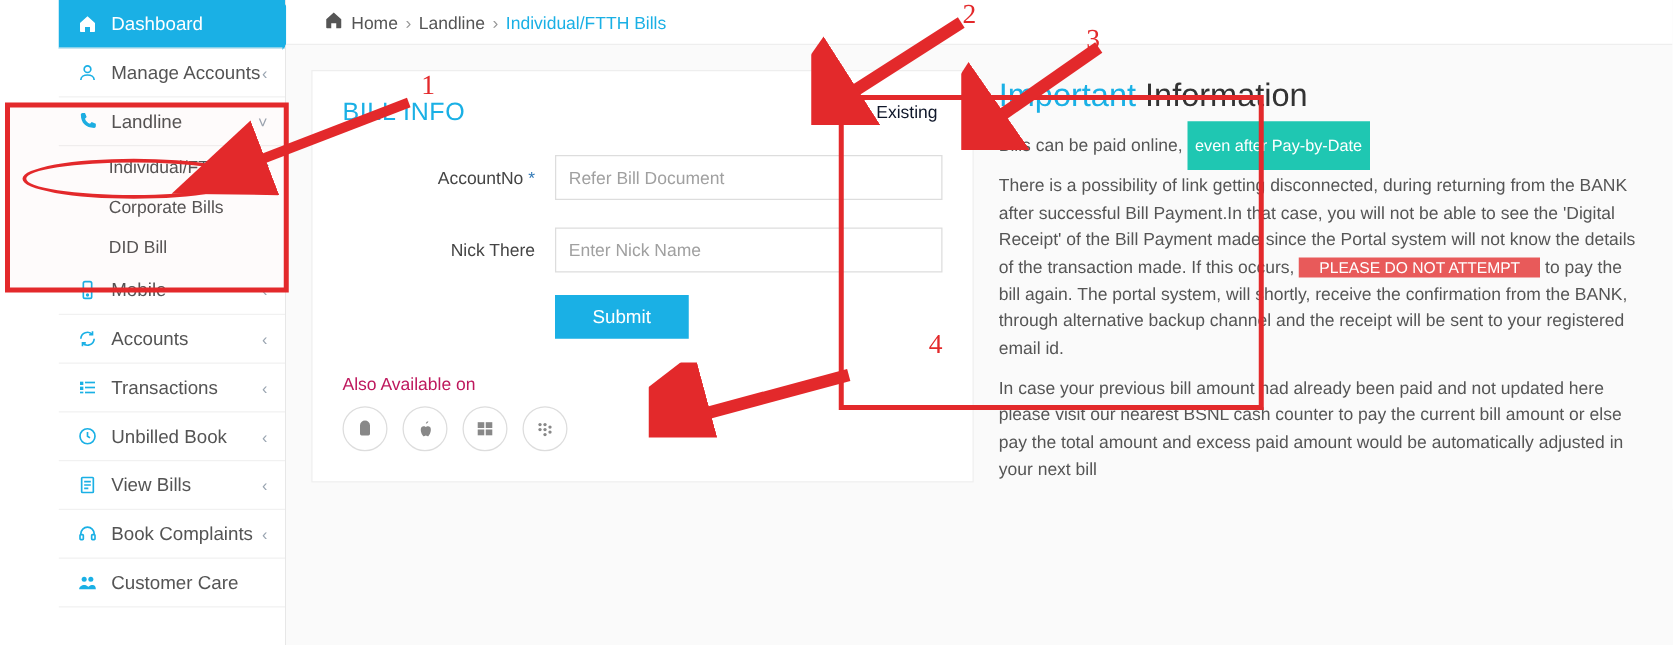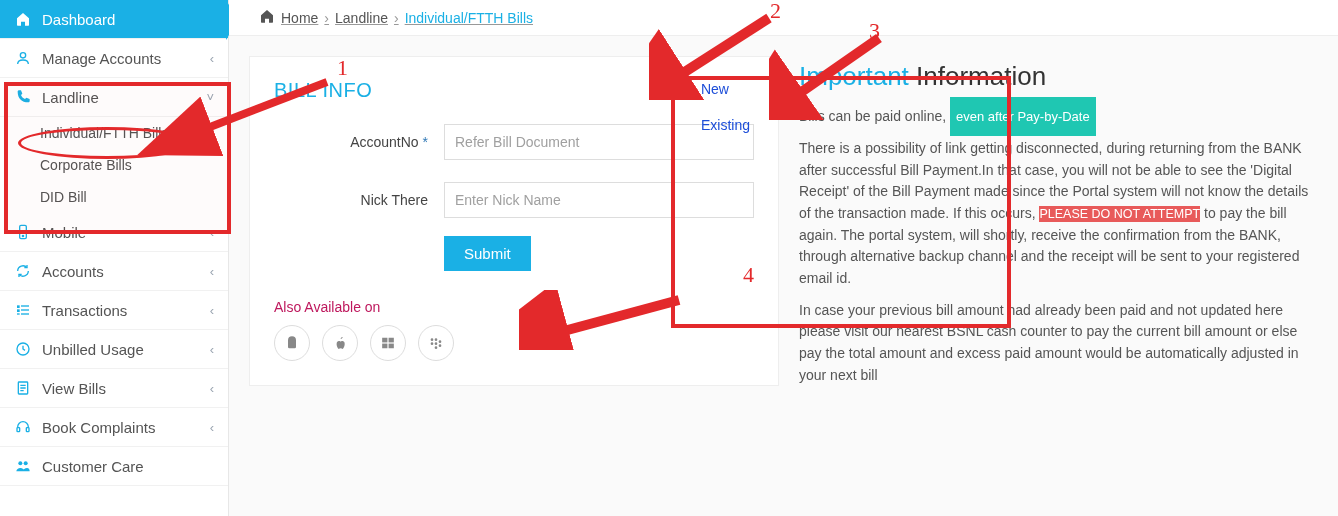--- a/index.html
+++ b/index.html
@@ -13,20 +13,21 @@
     overflow: hidden;
     display: flex;
   }
   
   .sidebar {
     width: 229px;
     background: #ffffff;
     border-right: 1px solid #e7e7e7;
     display: flex;
     flex-direction: column;
+    padding-left: 47px;
   }
   .sidebar-item {
     display: flex;
     align-items: center;
     padding: 10px 14px;
     color: #545454;
     cursor: pointer;
     border-bottom: 1px solid #f1f1f1;
     position: relative;
     font-size: 15px;
@@ -100,21 +101,20 @@
   }
   .breadcrumb {
     padding: 8px 30px;
     background: #fff;
     border-bottom: 1px solid #eee;
     color: #999;
     font-size: 14px;
     display: flex;
     align-items: center;
     gap: 6px;
-    text-decoration: underline;
   }
   .breadcrumb .crumb { color: #337ab7; cursor: pointer; }
   .breadcrumb .crumb-current { color: #1ab0e5; }
   .breadcrumb .sep { color: #999; }
   .content-row {
     display: flex;
     padding: 20px 20px 0 20px;
     gap: 20px;
     align-items: flex-start;
   }
@@ -130,23 +130,22 @@
     font-weight: 400;
     font-size: 20px;
     letter-spacing: 0.5px;
   }
   .tabs {
     position: absolute;
     top: 24px;
     right: 28px;
     display: flex;
     gap: 20px;
-    color: #1d4ed8;
-    font-size: 14px;
-    flex-direction: column;
+    color: #0f172a;
+    font-size: 14px;
   }
   .tabs .tab { cursor: pointer; }
   .form-row {
     display: flex;
     align-items: center;
     margin-top: 22px;
   }
   .form-label {
     width: 170px;
     text-align: right;
@@ -166,21 +165,21 @@
   .example {
     margin-left: 170px;
     margin-top: 6px;
     font-size: 13px;
     color: #555;
   }
   .submit-btn {
     background: #1ab0e5;
     color: #fff;
     border: none;
-    padding: 9px 20px;
+    padding: 9px 30px;
     font-size: 15px;
     margin-left: 170px;
     margin-top: 18px;
     cursor: pointer;
   }
   .also-available {
     margin-top: 28px;
     color: #be185d;
     font-size: 14px;
   }
@@ -216,21 +215,21 @@
   .info p { margin-top: 10px; }
   .badge-green {
     background: #1fc7b2;
     color: #fff;
     padding: 12px 6px;
     font-size: 13px;
   }
   .badge-red {
     background: #e85a5a;
     color: #fff;
-    padding: 1px 0;
+    padding: 1px 16px;
     font-size: 12.5px;
   }
   
   .anno-num {
     position: absolute;
     color: #e3292b;
     font-size: 22px;
     font-family: "Times New Roman", serif;
     z-index: 60;
     pointer-events: none;
@@ -322,21 +321,21 @@
     <span>Transactions</span>
     <span class="chevron">‹</span>
   </div>
   <div class="sidebar-item">
     <span class="icon" style="color:#1ab0e5">
       <svg viewBox="0 0 24 24" fill="none" stroke="currentColor" stroke-width="2">
           <circle cx="12" cy="12" r="9"></circle>
           <path d="M12 7v5l3 2"></path>
         </svg>
     </span>
-    <span>Unbilled Usage</span>
+    <span>Unbilled Book</span>
     <span class="chevron">‹</span>
   </div>
   <div class="sidebar-item">
     <span class="icon" style="color:#1ab0e5">
       <svg viewBox="0 0 24 24" fill="none" stroke="currentColor" stroke-width="2">
           <rect x="5" y="3" width="14" height="18" rx="1"></rect>
           <path d="M8 8h8M8 12h8M8 16h5"></path>
         </svg>
     </span>
     <span>View Bills</span>

